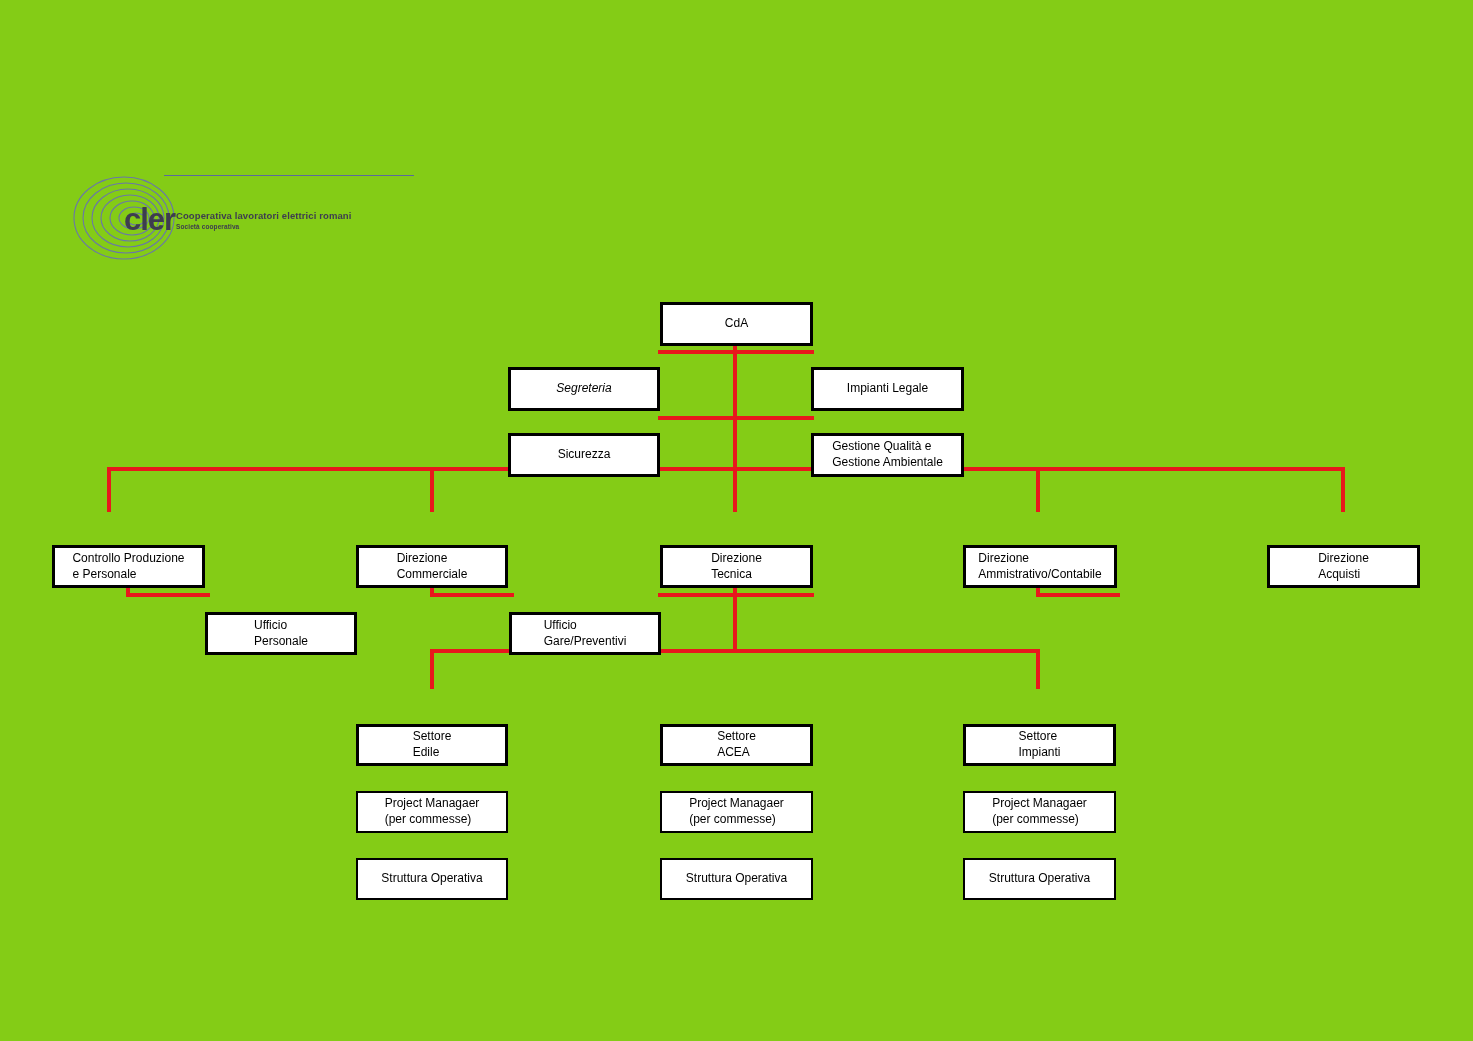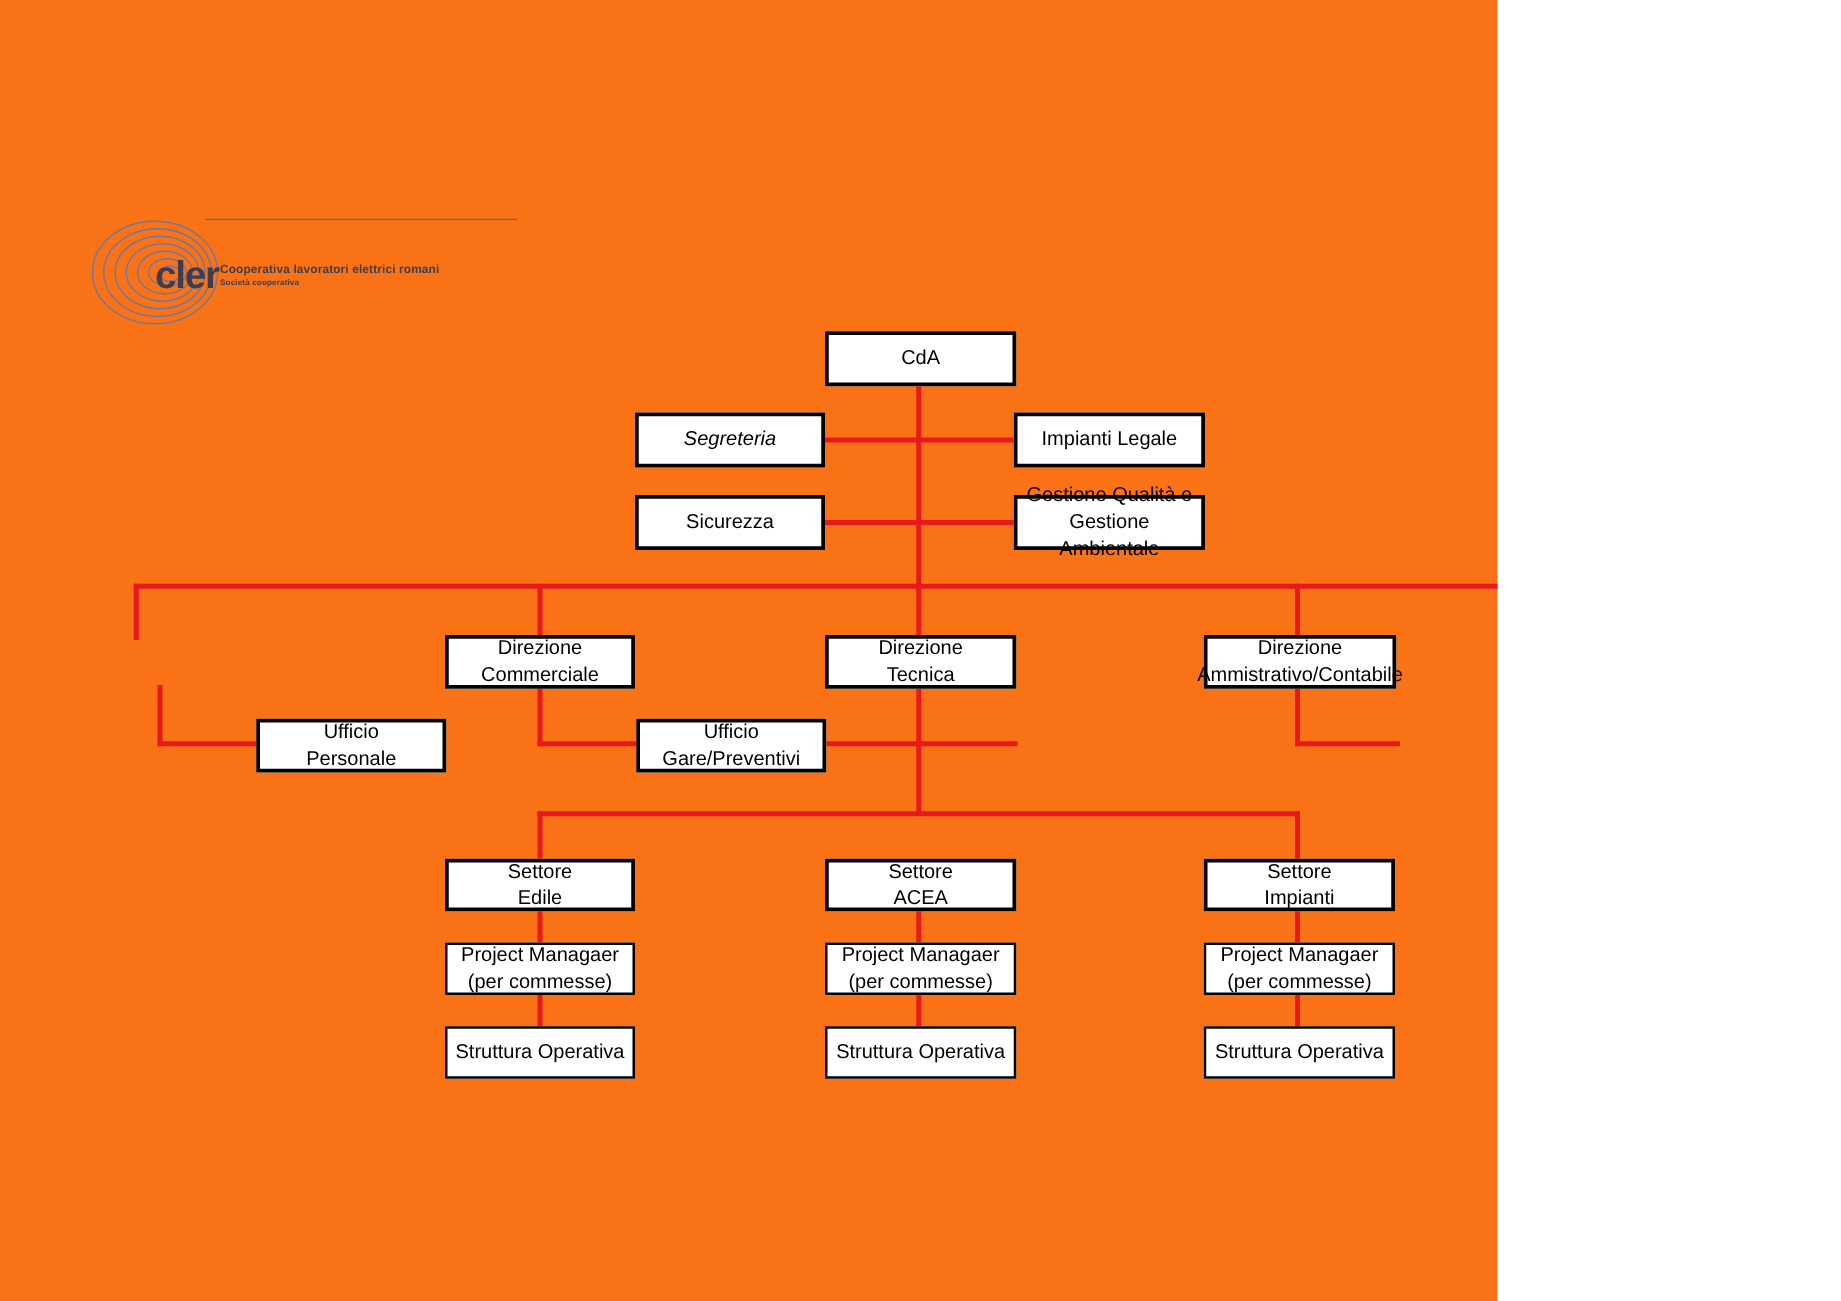--- a/index.html
+++ b/index.html
@@ -7,23 +7,23 @@
     margin: 0;
     padding: 0;
     background: #ffffff;
   }
   body {
     font-family: "Liberation Sans", sans-serif;
     color: #000000;
   }
   #canvas {
     position: relative;
-    width: 1198px;
+    width: 1473px;
     height: 1041px;
-    background: #f97316;
+    background: #84cc16;
     overflow: hidden;
   }
 
   
   #logo-block {
     position: absolute;
     left: 68px;
     top: 168px;
     width: 300px;
     height: 96px;
@@ -74,25 +74,25 @@
 
   
   .node {
     position: absolute;
     box-sizing: border-box;
     background: #ffffff;
     border: 2px solid #000000;
     display: flex;
     align-items: center;
     justify-content: center;
-    text-align: center;
-    font-size: 16px;
+    font-size: 12px;
     line-height: 1.32;
     color: #000000;
     z-index: 5;
+    margin-top: 37px;
   }
   .node.thick {
     border-width: 3px;
   }
   .node .label {
     display: block;
     white-space: pre-line;
     padding: 0 3px;
   }
 </style>
@@ -171,20 +171,24 @@
 
   <div class="node thick" style="left:508px; top:396px; width:152px; height:44px;">
     <span class="label">Sicurezza</span>
   </div>
 
   <div class="node thick" style="left:811px; top:396px; width:153px; height:44px;">
     <span class="label">Gestione Qualità e
 Gestione Ambientale</span>
   </div>
 
+  <div class="node thick" style="left:52px; top:508px; width:153px; height:43px;">
+    <span class="label">Controllo Produzione
+e Personale</span>
+  </div>
 
   <div class="node thick" style="left:356px; top:508px; width:152px; height:43px;">
     <span class="label">Direzione
 Commerciale</span>
   </div>
 
   <div class="node thick" style="left:660px; top:508px; width:153px; height:43px;">
     <span class="label">Direzione
 Tecnica</span>
   </div>

